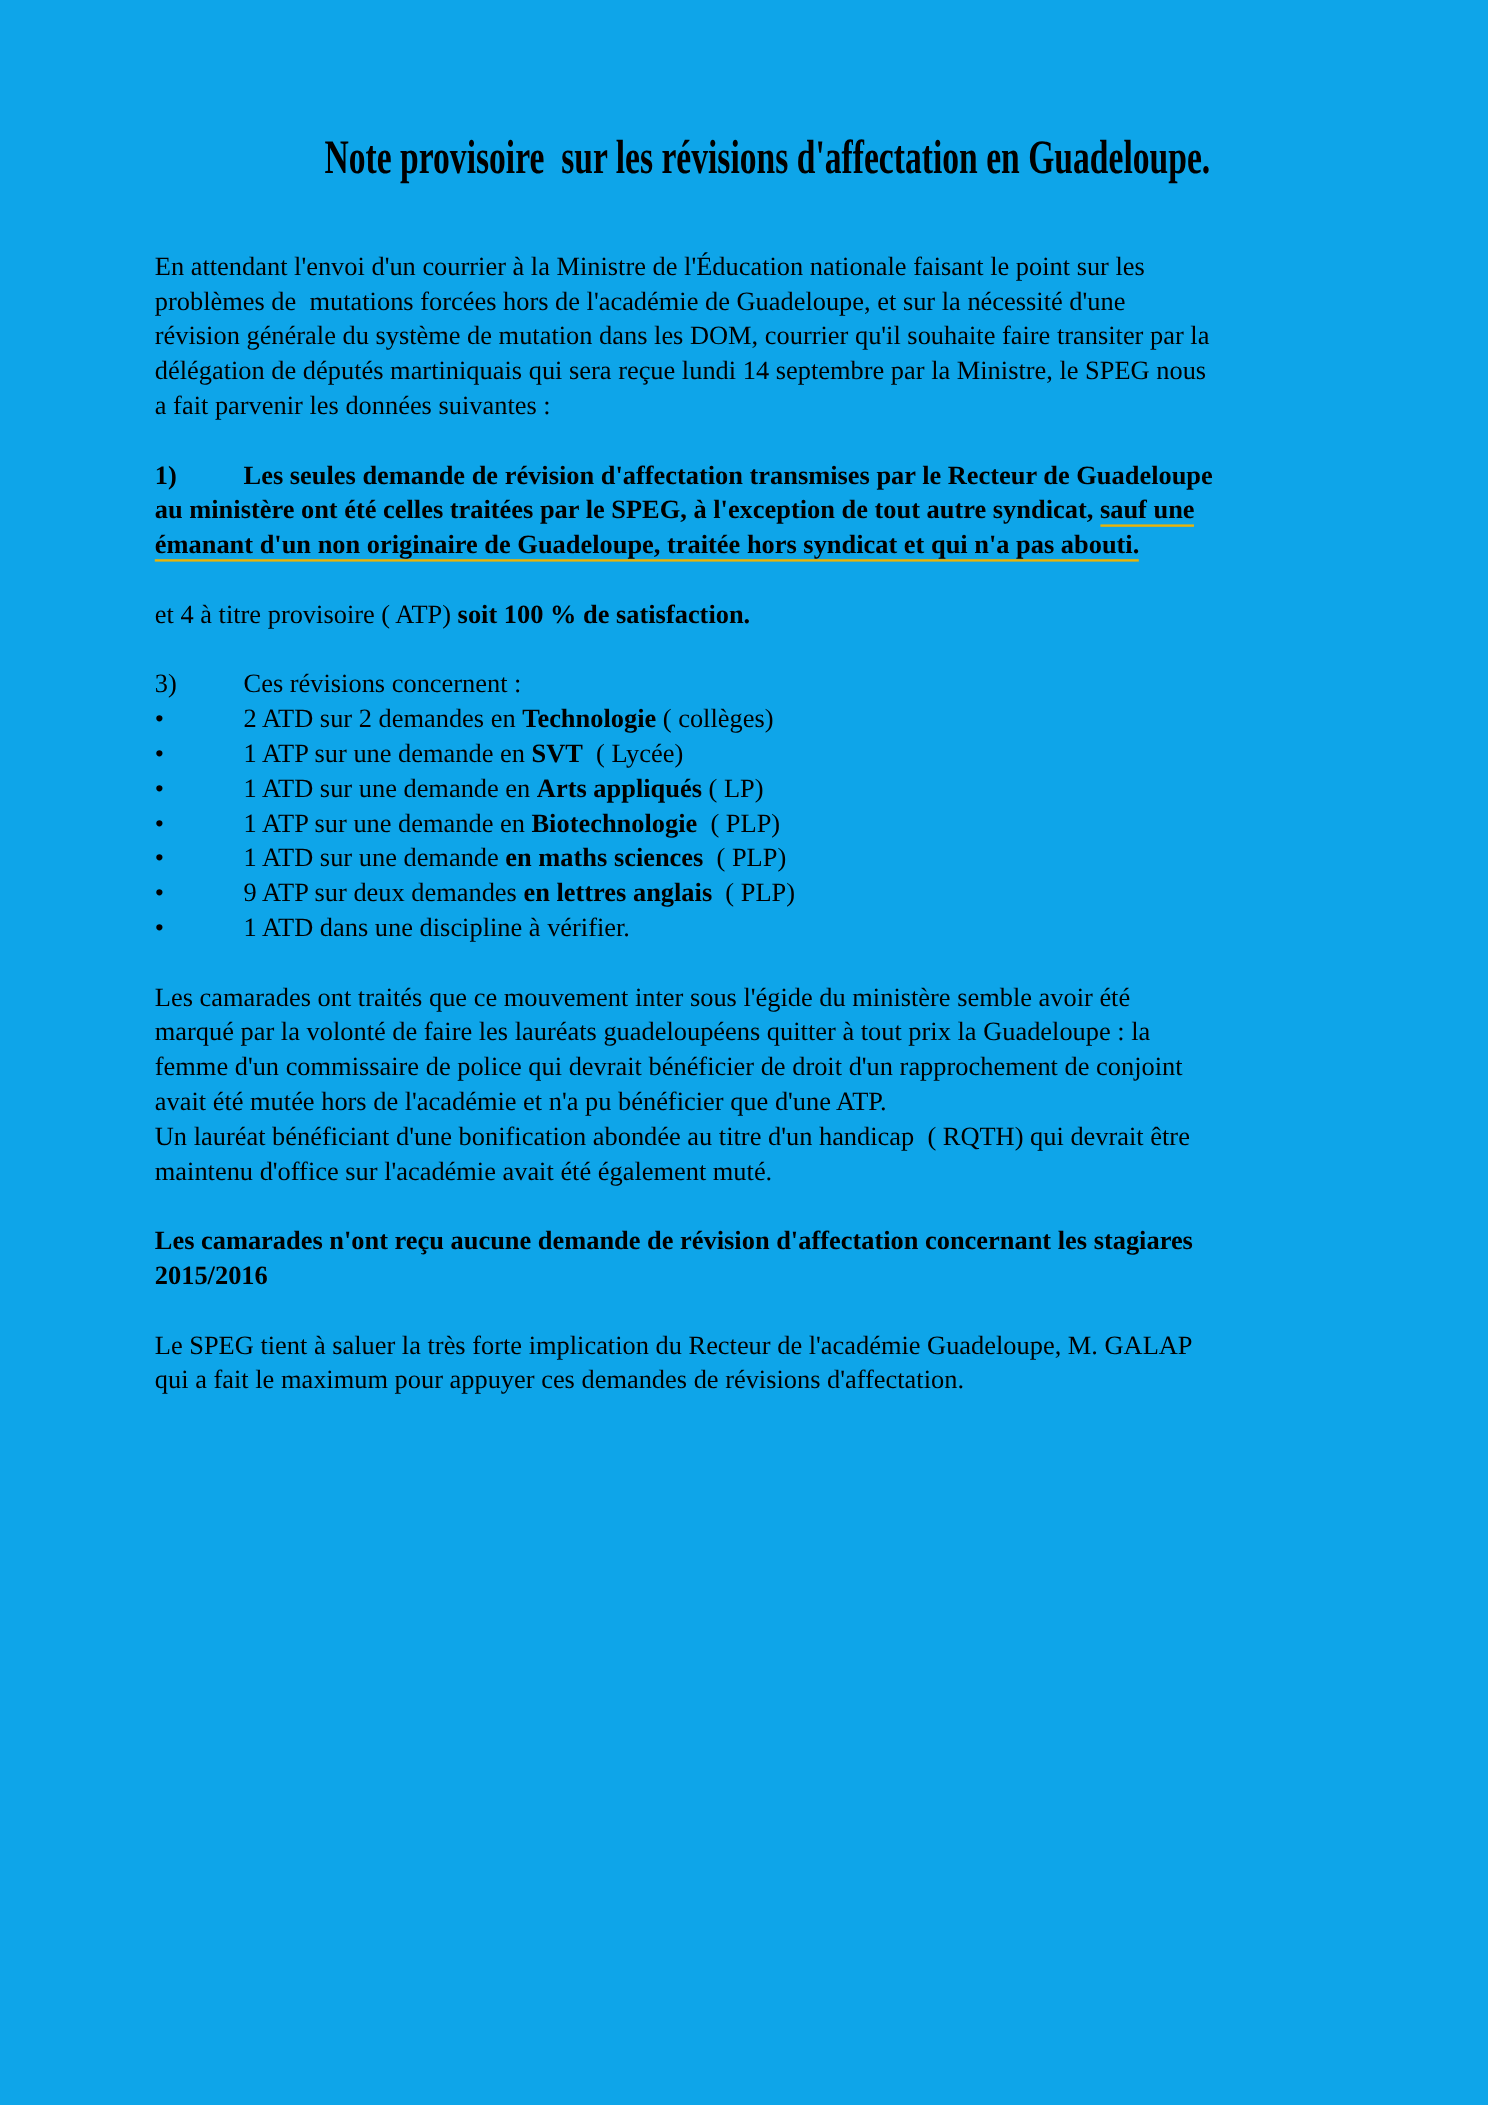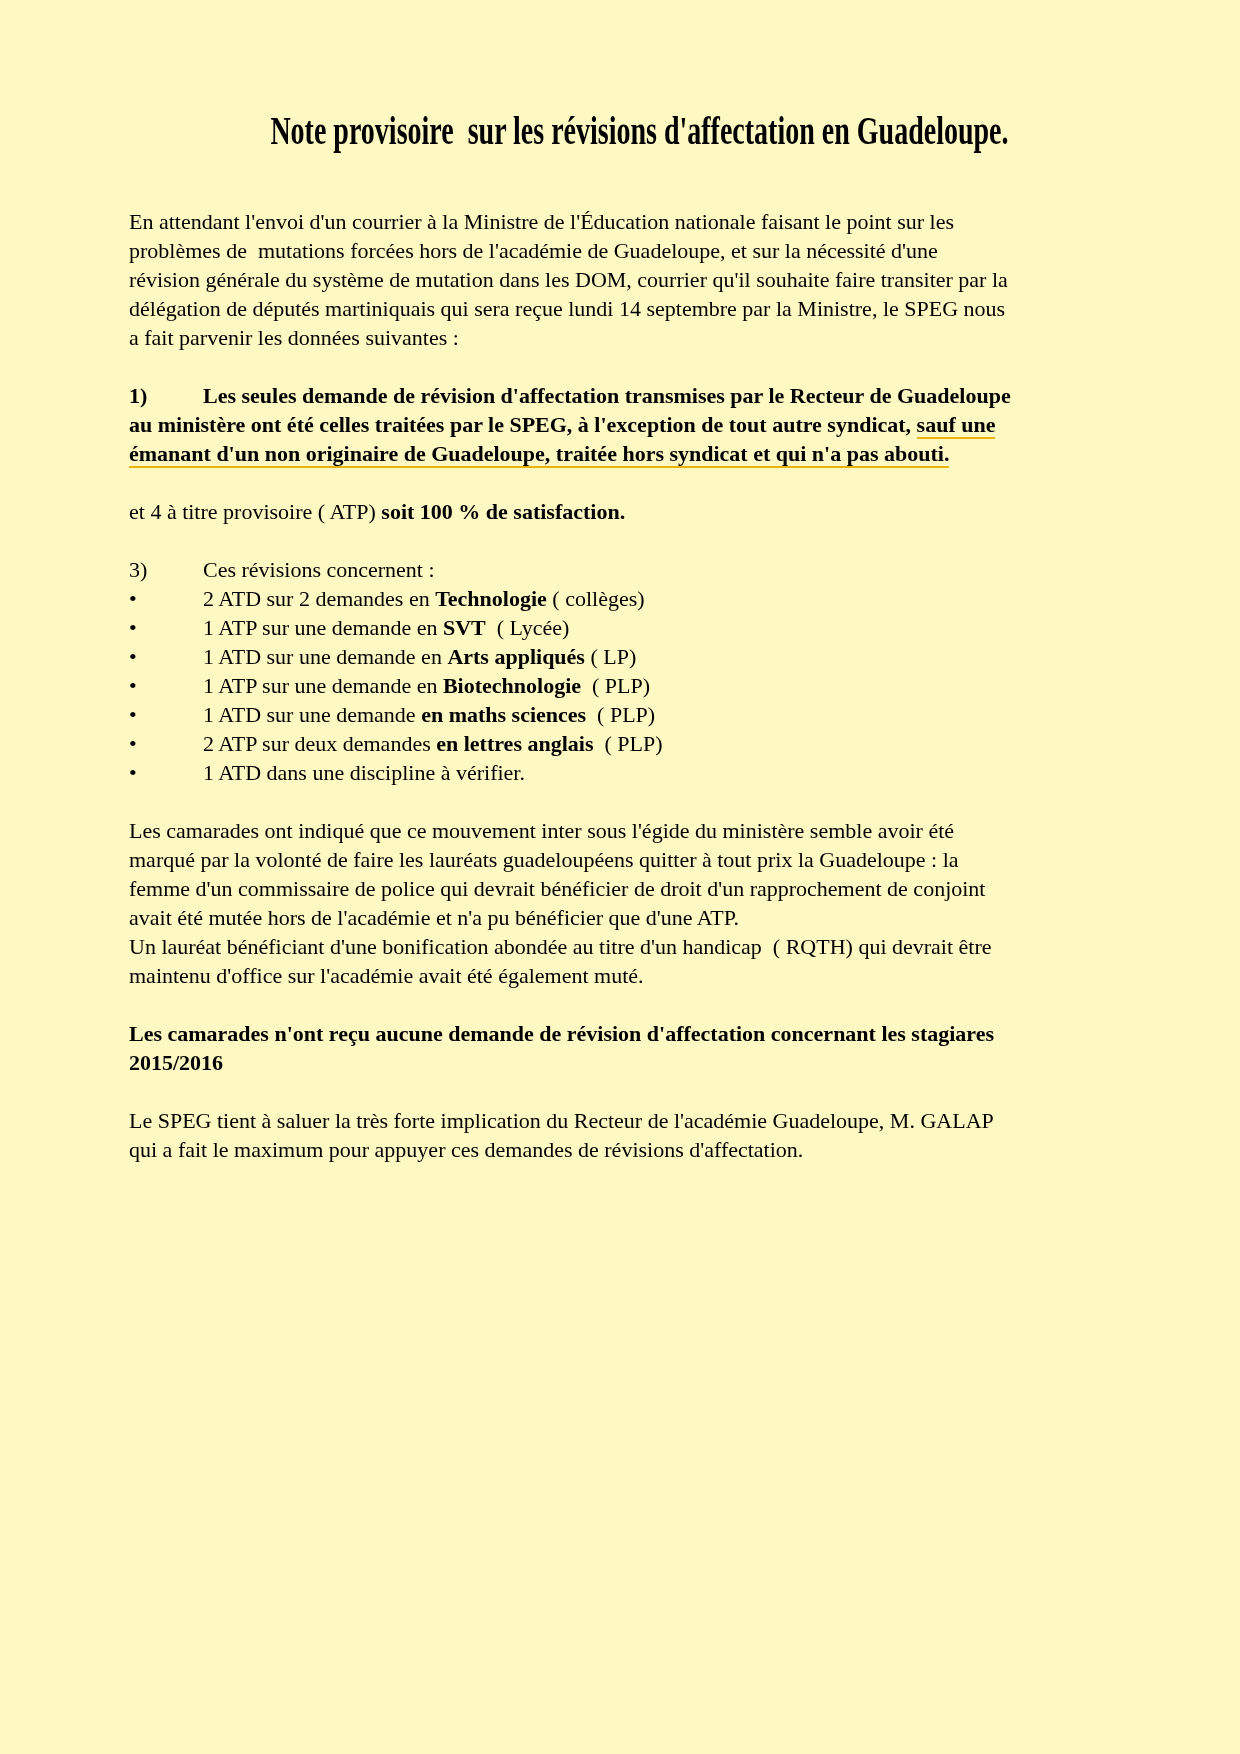--- a/index.html
+++ b/index.html
@@ -1,20 +1,20 @@
 <!DOCTYPE html>
 <html><head>
 <meta charset="utf-8">
 <style>
   html,body{margin:0;padding:0;background:#ffffff;}
   .page{
     position:relative;
     width:1240px;
     height:1754px;
-    background:#fef9c3;
+    background:#0ea5e9;
     overflow:hidden;
     font-family:"Liberation Serif","DejaVu Serif",serif;
     color:#000000;
   }
   .content{
     padding:112px 106px 0 118px;
   }
   .doc-title{
     font-size:40px;
     line-height:38px;
@@ -59,25 +59,25 @@
         <div class="para">
           <div class="line"><span>et 4 à titre provisoire ( ATP) </span><span class="run-b">soit 100 % de satisfaction.</span></div>
         </div>
         <div class="para">
           <div class="line"><span class="marker">3)</span><span>Ces révisions concernent :</span></div>
           <div class="line"><span class="marker">•</span><span>2 ATD sur 2 demandes en </span><span class="run-b run-i">Technologie</span><span> ( collèges)</span></div>
           <div class="line"><span class="marker">•</span><span>1 ATP sur une demande en </span><span class="run-b run-i">SVT</span><span>  ( Lycée)</span></div>
           <div class="line"><span class="marker">•</span><span>1 ATD sur une demande en </span><span class="run-b run-i">Arts appliqués</span><span> ( LP)</span></div>
           <div class="line"><span class="marker">•</span><span>1 ATP sur une demande en </span><span class="run-b run-i">Biotechnologie</span><span>  ( PLP)</span></div>
           <div class="line"><span class="marker">•</span><span>1 ATD sur une demande </span><span class="run-b run-i">en maths sciences</span><span>  ( PLP)</span></div>
-          <div class="line"><span class="marker">•</span><span>2 ATP sur deux demandes </span><span class="run-b run-i">en lettres anglais</span><span>  ( PLP)</span></div>
+          <div class="line"><span class="marker">•</span><span>9 ATP sur deux demandes </span><span class="run-b run-i">en lettres anglais</span><span>  ( PLP)</span></div>
           <div class="line"><span class="marker">•</span><span>1 ATD dans une discipline à vérifier.</span></div>
         </div>
         <div class="para">
-          <div class="line"><span>Les camarades ont indiqué que ce mouvement inter sous l'égide du ministère semble avoir été</span></div>
+          <div class="line"><span>Les camarades ont traités que ce mouvement inter sous l'égide du ministère semble avoir été</span></div>
           <div class="line"><span>marqué par la volonté de faire les lauréats guadeloupéens quitter à tout prix la Guadeloupe : la</span></div>
           <div class="line"><span>femme d'un commissaire de police qui devrait bénéficier de droit d'un rapprochement de conjoint</span></div>
           <div class="line"><span>avait été mutée hors de l'académie et n'a pu bénéficier que d'une ATP.</span></div>
           <div class="line"><span>Un lauréat bénéficiant d'une bonification abondée au titre d'un handicap  ( RQTH) qui devrait être</span></div>
           <div class="line"><span>maintenu d'office sur l'académie avait été également muté.</span></div>
         </div>
         <div class="para bold">
           <div class="line"><span>Les camarades n'ont reçu aucune demande de révision d'affectation concernant les stagiares</span></div>
           <div class="line"><span>2015/2016</span></div>
         </div>

